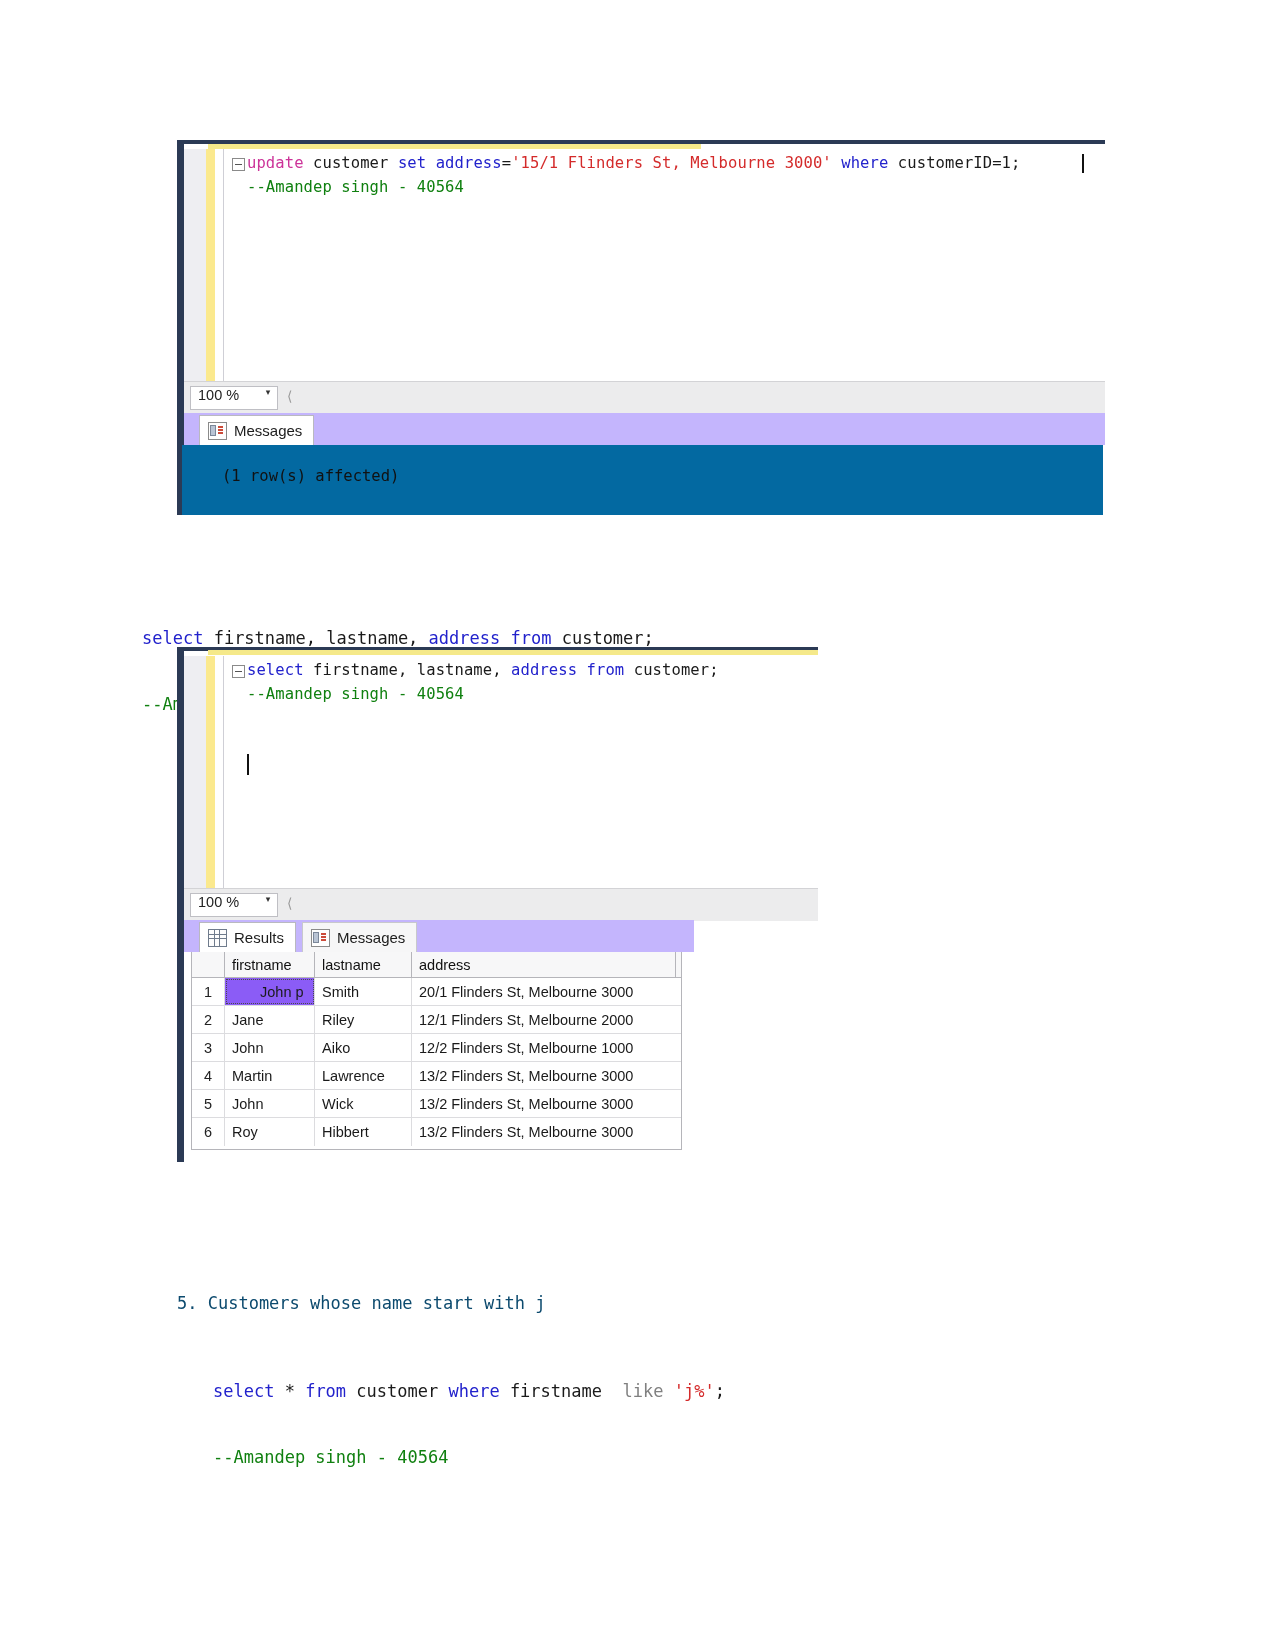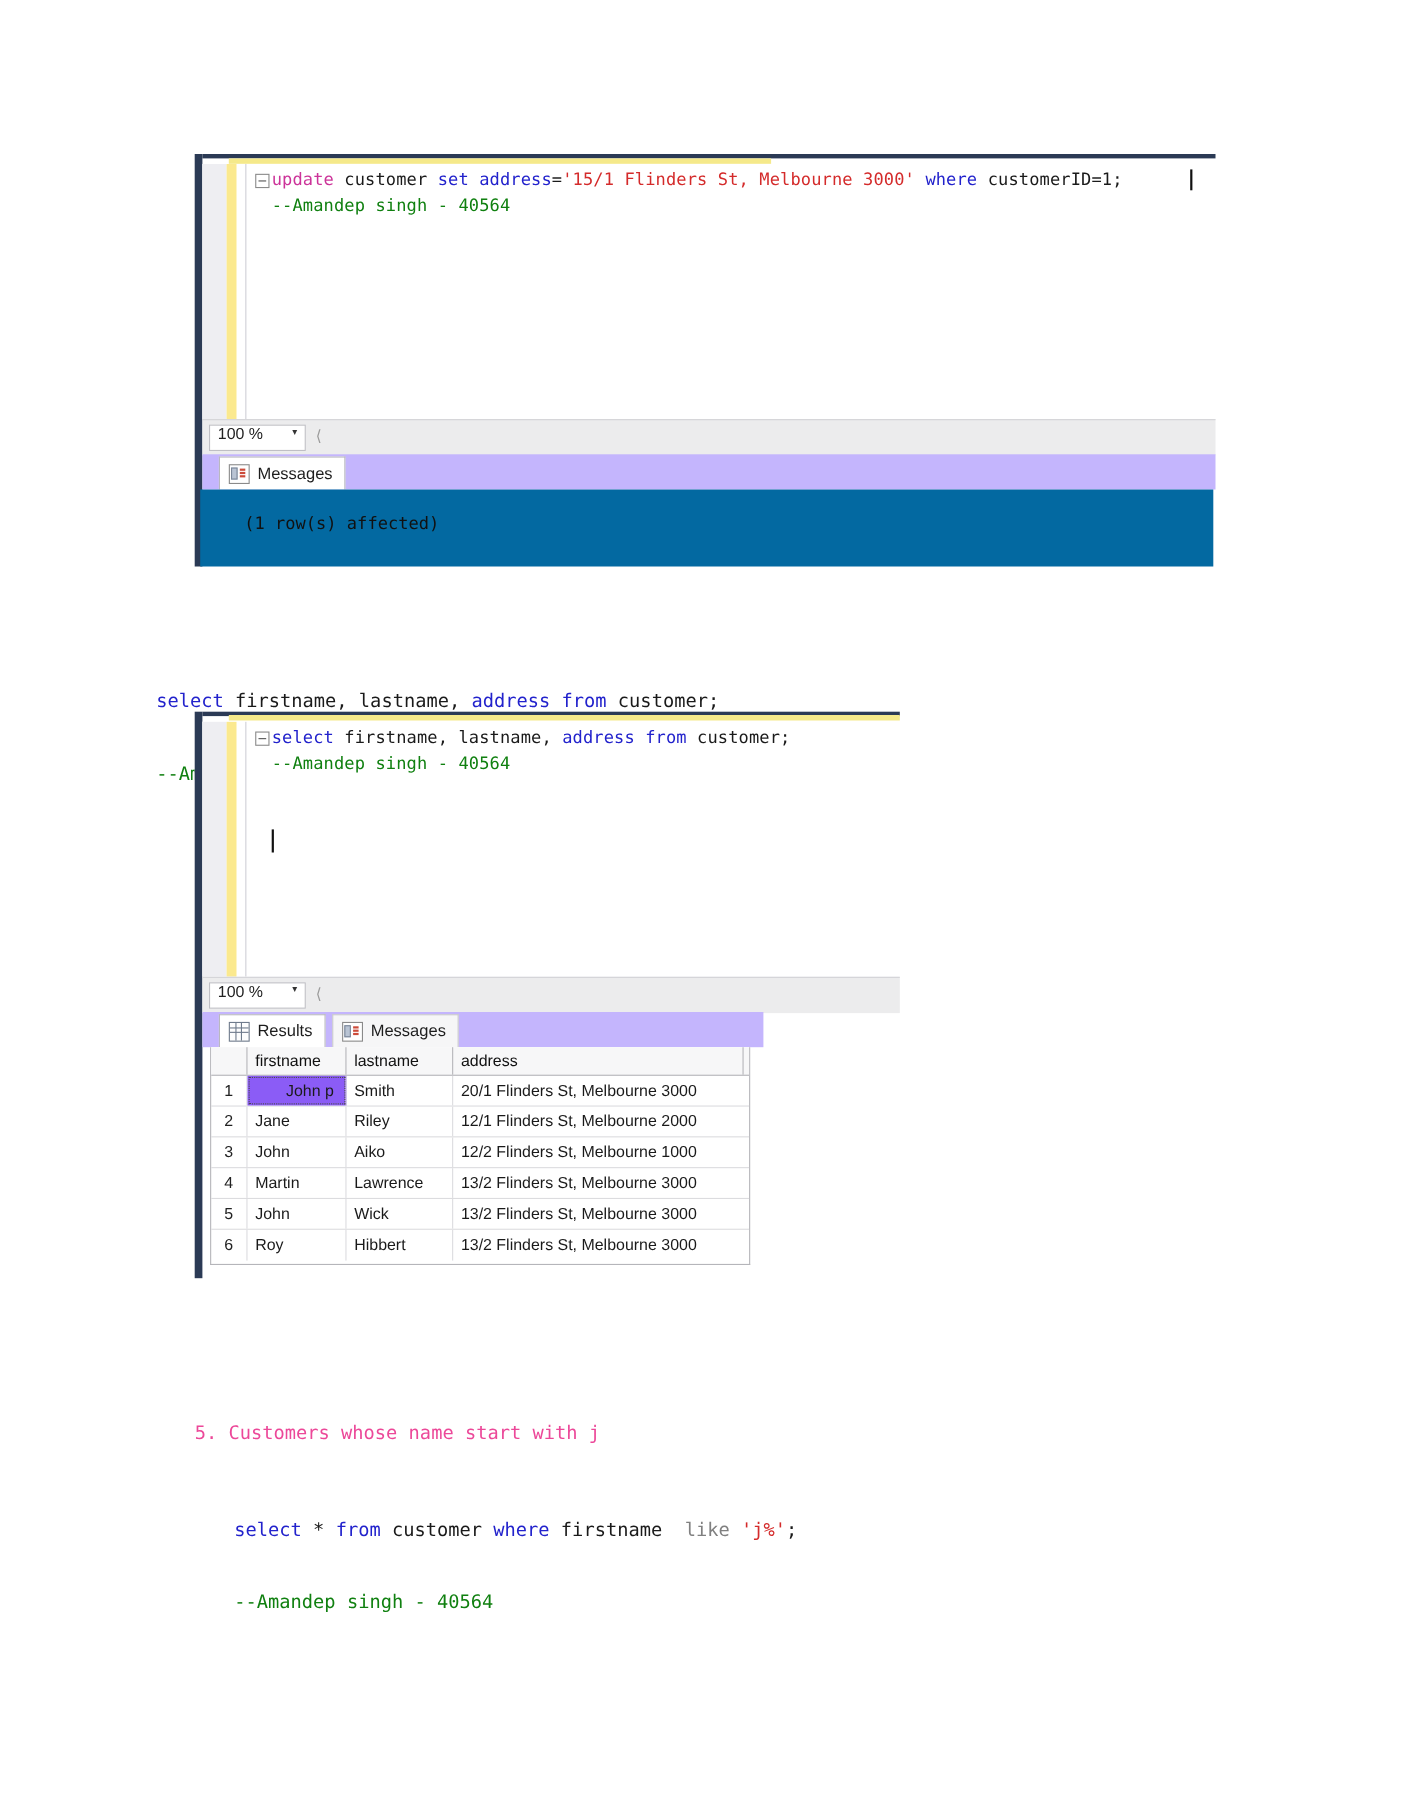--- a/index.html
+++ b/index.html
@@ -225,18 +225,18 @@
     </div>
     <div class="rrow" style="border-bottom:none;">
       <div class="rcell c-num">6</div>
       <div class="rcell c-fn">Roy</div>
       <div class="rcell c-ln">Hibbert</div>
       <div class="rcell c-ad">13/2 Flinders St, Melbourne 3000</div>
     </div>
   </div>
 </div>
 
-<div class="doctext mono" style="left:177px;top:1292px;color:#ec4899;">5. Customers whose name start with j</div>
+<div class="doctext mono" style="left:177px;top:1292px;color:#0c4a6e;">5. Customers whose name start with j</div>
 
 <div class="doctext mono" style="left:213px;top:1336px;">
   <div><span class="kw">select</span><span class="txt"> * </span><span class="kw">from</span><span class="txt"> customer </span><span class="kw">where</span><span class="txt"> firstname  </span><span class="gr">like</span><span class="txt"> </span><span class="str">'j%'</span><span class="txt">;</span></div>
   <div><span class="cmt">--Amandep singh - 40564</span></div>
 </div>
 
 </body></html>

